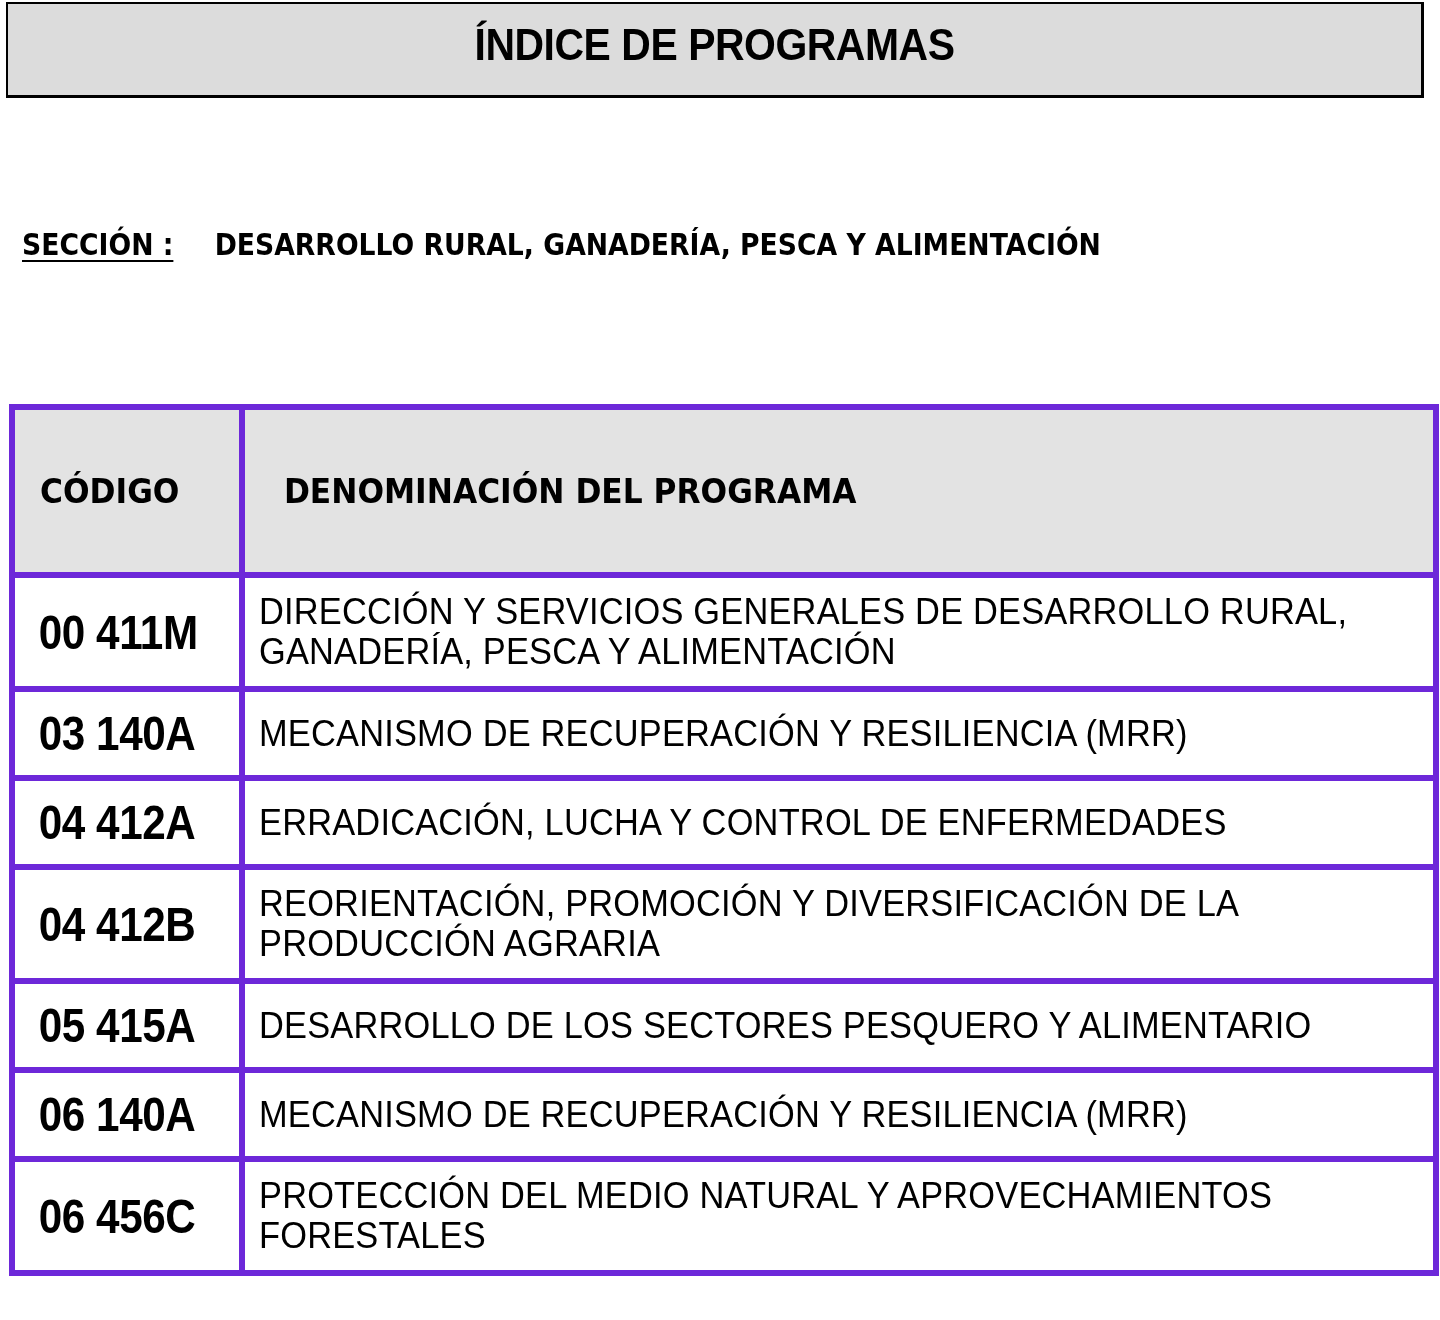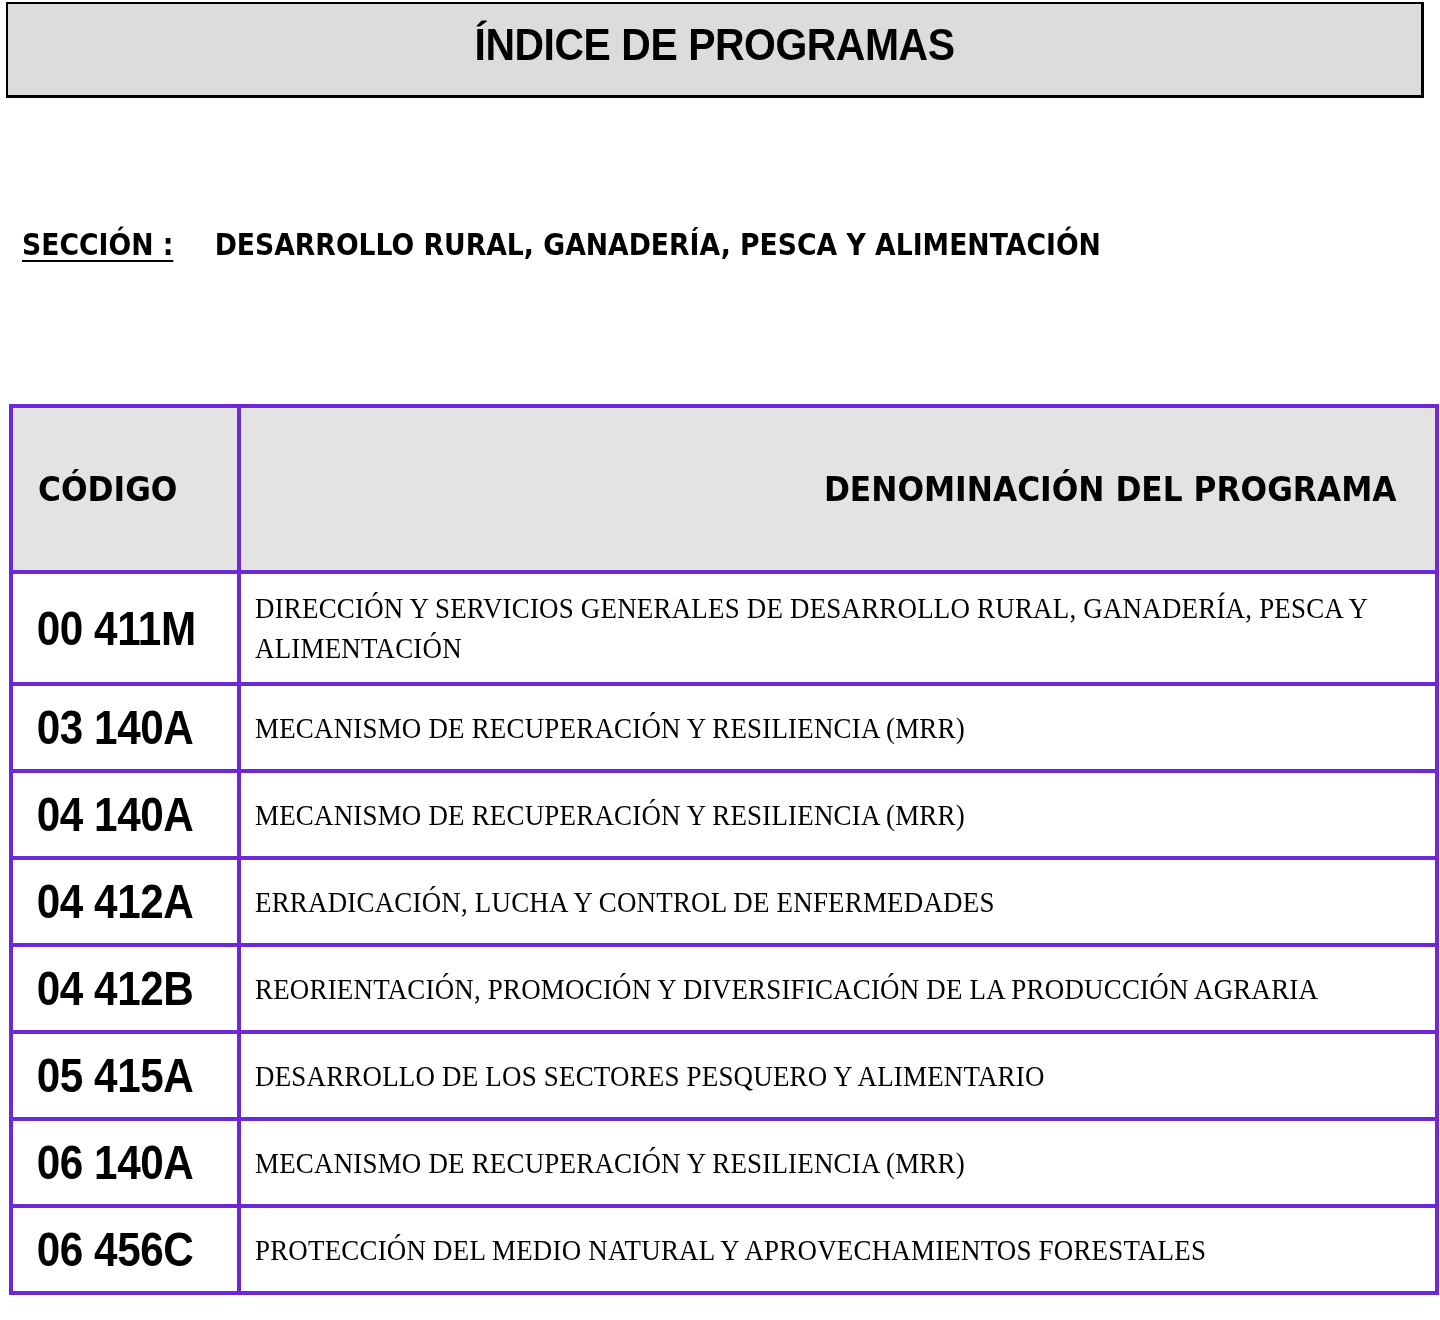--- a/index.html
+++ b/index.html
@@ -62,21 +62,21 @@
     table.programs {
       position: absolute;
       left: 9px;
       top: 404px;
       width: 1430px;
       border-collapse: collapse;
       table-layout: fixed;
     }
     table.programs th,
     table.programs td {
-      border: 4px solid #6d28d9;
+      border: 6px solid #6d28d9;
       padding: 14px;
       vertical-align: middle;
     }
     table.programs thead th {
       background: #e3e3e3;
       height: 134px;
       font-family: "DejaVu Sans", sans-serif;
       font-weight: bold;
       font-size: 34px;
     }
@@ -84,42 +84,42 @@
       width: 196px;
       text-align: left;
     }
     th.col-code span {
       display: inline-block;
       padding-left: 12px;
       transform: scaleX(0.92);
       transform-origin: left center;
     }
     th.col-name {
-      text-align: right;
+      text-align: left;
     }
     th.col-name span {
       display: inline-block;
       transform: scaleX(0.92);
     }
     td.code {
       font-family: "Liberation Sans", sans-serif;
       font-weight: bold;
       font-size: 48px;
       white-space: nowrap;
     }
     td.code span {
       display: inline-block;
       padding-left: 11px;
       transform: scaleX(0.88);
       transform-origin: left center;
       letter-spacing: -0.5px;
     }
     td.name {
-      font-family: Liberation Serif, serif;
-      font-size: 29px;
+      font-family: Liberation Sans, sans-serif;
+      font-size: 37px;
       line-height: 40px;
       padding-left: 10px;
     }
     td.name span {
       display: block;
       width: 1290px;
       transform: scaleX(0.93);
       transform-origin: left center;
       font-weight: 300;
       letter-spacing: 0.2px;
@@ -152,26 +152,20 @@
           <span>DIRECCIÓN Y SERVICIOS GENERALES DE DESARROLLO RURAL, GANADERÍA, PESCA Y ALIMENTACIÓN</span>
         </td>
     </tr>
     <tr class="single">
       <td class="code"><span>03 140A</span></td>
       <td class="name">
           <span>MECANISMO DE RECUPERACIÓN Y RESILIENCIA (MRR)</span>
         </td>
     </tr>
     <tr class="single">
-      <td class="code"><span>04 140A</span></td>
-      <td class="name">
-          <span>MECANISMO DE RECUPERACIÓN Y RESILIENCIA (MRR)</span>
-        </td>
-    </tr>
-    <tr class="single">
       <td class="code"><span>04 412A</span></td>
       <td class="name">
           <span>ERRADICACIÓN, LUCHA Y CONTROL DE ENFERMEDADES</span>
         </td>
     </tr>
     <tr class="double">
       <td class="code"><span>04 412B</span></td>
       <td class="name">
           <span>REORIENTACIÓN, PROMOCIÓN Y DIVERSIFICACIÓN DE LA PRODUCCIÓN AGRARIA</span>
         </td>

